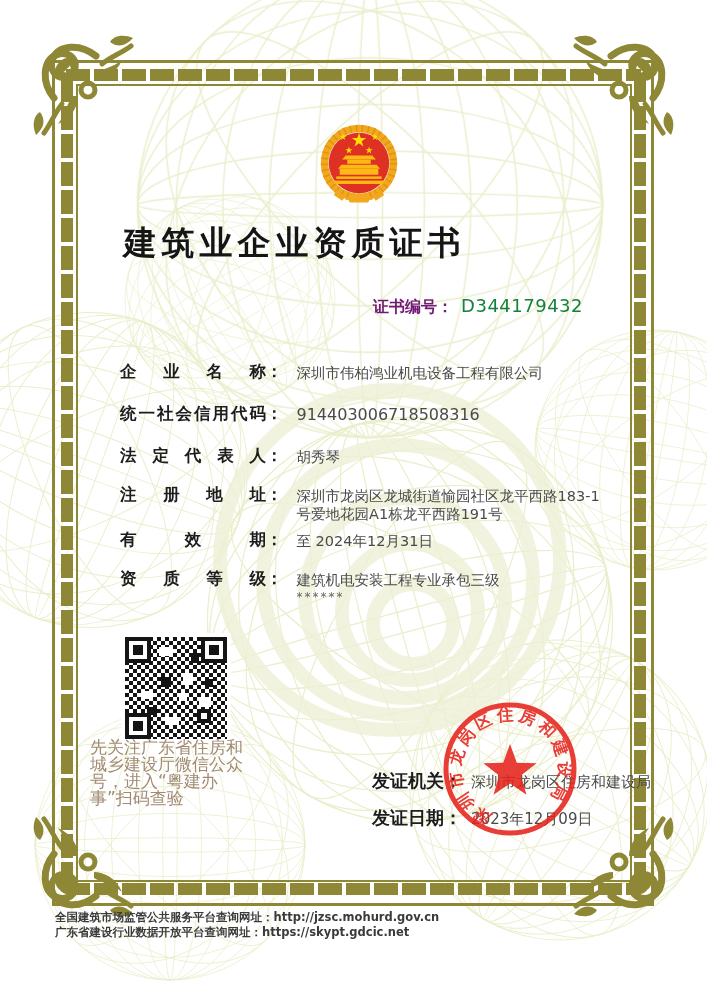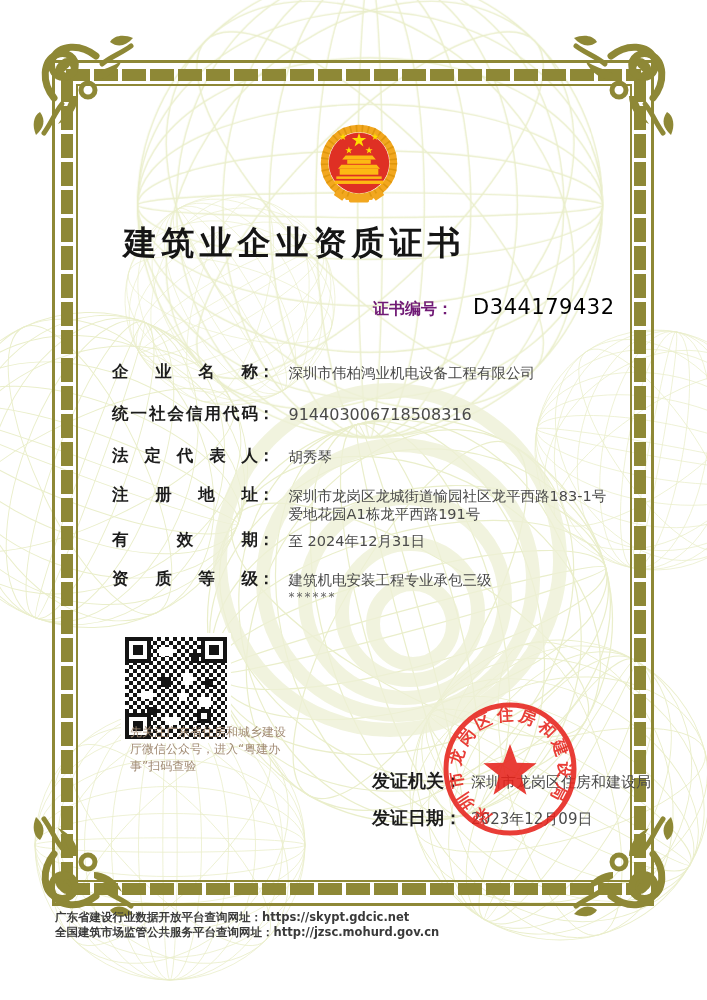--- a/index.html
+++ b/index.html
@@ -25,30 +25,30 @@
   .corner.tl{left:32px;top:34px;}
   .corner.tr{left:571px;top:34px;transform:scaleX(-1);}
   .corner.bl{left:32px;top:814px;transform:scaleY(-1);}
   .corner.br{left:571px;top:814px;transform:scale(-1,-1);}
   
   .emblem{position:absolute;left:317px;top:116px;z-index:3;}
   .cert-title{position:absolute;left:0;top:221px;width:589px;text-align:center;
     font-size:33px;font-weight:bold;color:#151515;letter-spacing:5px;z-index:3;}
   .cert-no{position:absolute;left:373px;top:295px;z-index:3;white-space:nowrap;}
   .cert-no .lab{font-size:16px;font-weight:bold;color:#701a75;}
-  .cert-no .val{font-size:21px;color:#000000;letter-spacing:.5px;margin-left:15px;}
+  .cert-no .val{font-size:18px;color:#15803d;letter-spacing:.5px;margin-left:3px;}
   .field-row{position:absolute;left:112px;width:495px;display:flex;align-items:flex-start;z-index:3;}
   .flabel{display:inline-block;width:146px;font-size:16.5px;font-weight:bold;color:#1c1c1c;
-    text-align:justify;text-align-last:justify;flex:0 0 146px;line-height:20px;}
+    text-align:justify;text-align-last:justify;flex:0 0 146px;line-height:20px;margin-left:8px;}
   .fcolon{font-size:16.5px;font-weight:bold;color:#1c1c1c;line-height:20px;}
   .fvalue{font-size:14.5px;color:#4a4a4a;line-height:18px;padding-top:2px;margin-left:14px;width:338px;}
   .fnote{display:block;font-size:12px;color:#666;letter-spacing:2px;line-height:16px;}
   .qr{position:absolute;left:121px;top:633px;z-index:3;}
-  .qr-caption{position:absolute;left:90px;top:724px;width:162px;font-size:12px;
-    line-height:17px;color:#a18a73;z-index:3;margin-left:40px;}
+  .qr-caption{position:absolute;left:90px;top:739px;width:162px;font-size:17px;
+    line-height:17px;color:#a18a73;z-index:3;}
   .issue-row{position:absolute;left:372px;white-space:nowrap;z-index:3;}
   .issue-row .lab{font-size:18px;font-weight:bold;color:#1c1c1c;}
   .issue-row .val{font-size:15px;color:#4a4a4a;margin-left:4px;}
   .issuer-row{top:769px;}
   .date-row{top:806px;}
   .seal{position:absolute;left:435px;top:694px;z-index:5;opacity:.88;}
   .footer{position:absolute;left:55px;top:910px;z-index:3;}
   .footer div{font-size:11.5px;font-weight:bold;color:#3a3a3a;line-height:15px;}
 </style>
 </head>
@@ -247,15 +247,15 @@
     <path id="sealArc" d="M 55,120 A 49,49 0 1 1 95,120" fill="none"></path>
   </defs>
   <circle cx="75" cy="75" r="64" fill="none" stroke="#e6231c" stroke-width="5"></circle>
   <polygon fill="#e6231c" points="75,50 81.8,68.7 101.6,69.3 85.9,81.6 91.5,100.7 75,89.5 58.5,100.7 64.1,81.6 48.4,69.3 68.2,68.7"></polygon>
   <text font-size="16.5" font-weight="bold" fill="#e6231c" letter-spacing="4" transform="rotate(-8 75 75)">
     <textPath href="#sealArc" startOffset="4">深圳市龙岗区住房和建设局</textPath>
   </text>
 </svg>
 
 <div class="footer">
+  <div>全国建筑市场监管公共服务平台查询网址：http://jzsc.mohurd.gov.cn</div>
   <div>广东省建设行业数据开放平台查询网址：https://skypt.gdcic.net</div>
-  <div>全国建筑市场监管公共服务平台查询网址：http://jzsc.mohurd.gov.cn</div>
 </div>
 
 </body></html>

